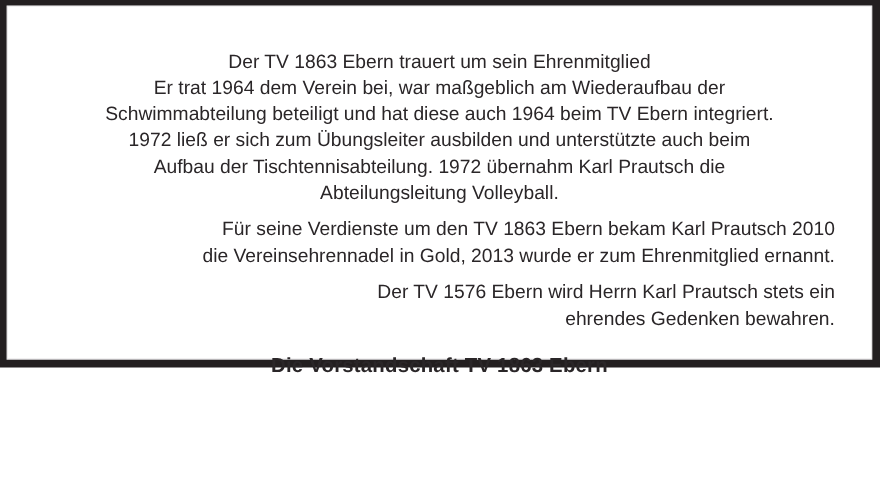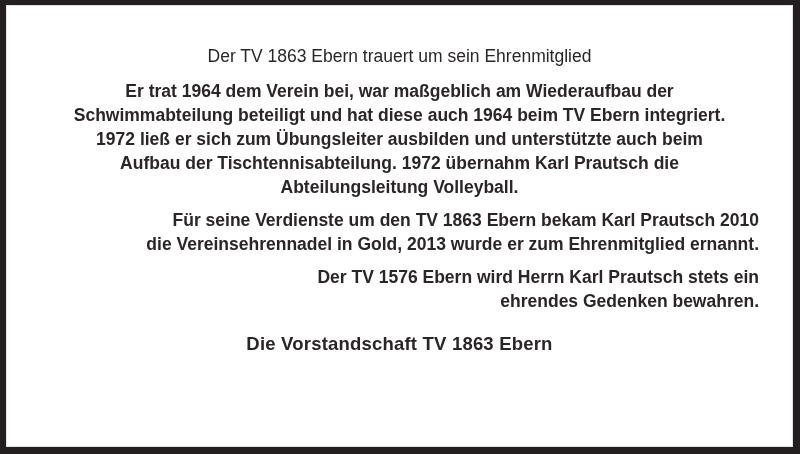--- a/index.html
+++ b/index.html
@@ -9,21 +9,21 @@
   }
   body {
     width: 800px;
     height: 454px;
     overflow: hidden;
     font-family: "Liberation Sans", "DejaVu Sans", sans-serif;
   }
   .frame {
     box-sizing: border-box;
     width: 800px;
-    height: 454px;
+    height: 334px;
     background: #ffffff;
     border-style: solid;
     border-color: #231f20;
     border-width: 5px 7px 7px 6px;
     box-shadow: inset 0 0 0 1px #e4e2e3;
   }
   .content {
     padding: 40px 34px 0;
     text-align: center;
     color: #2a2628;
@@ -37,23 +37,22 @@
   .name {
     font-size: 39px;
     line-height: 44px;
     font-weight: 400;
     letter-spacing: 0.5px;
     margin: 11px 0 0;
   }
   .para {
     font-size: 17.5px;
     line-height: 24px;
-    margin: 12px 0 0;
+    margin: 0 0 0;
     white-space: pre-line;
-    font-weight: bold;
   }
   .para + .para {
     margin-top: 9px;
     text-align: right;
   }
   .signature {
     font-size: 18.5px;
     line-height: 22px;
     font-weight: 700;
     margin: 20px 0 0;

